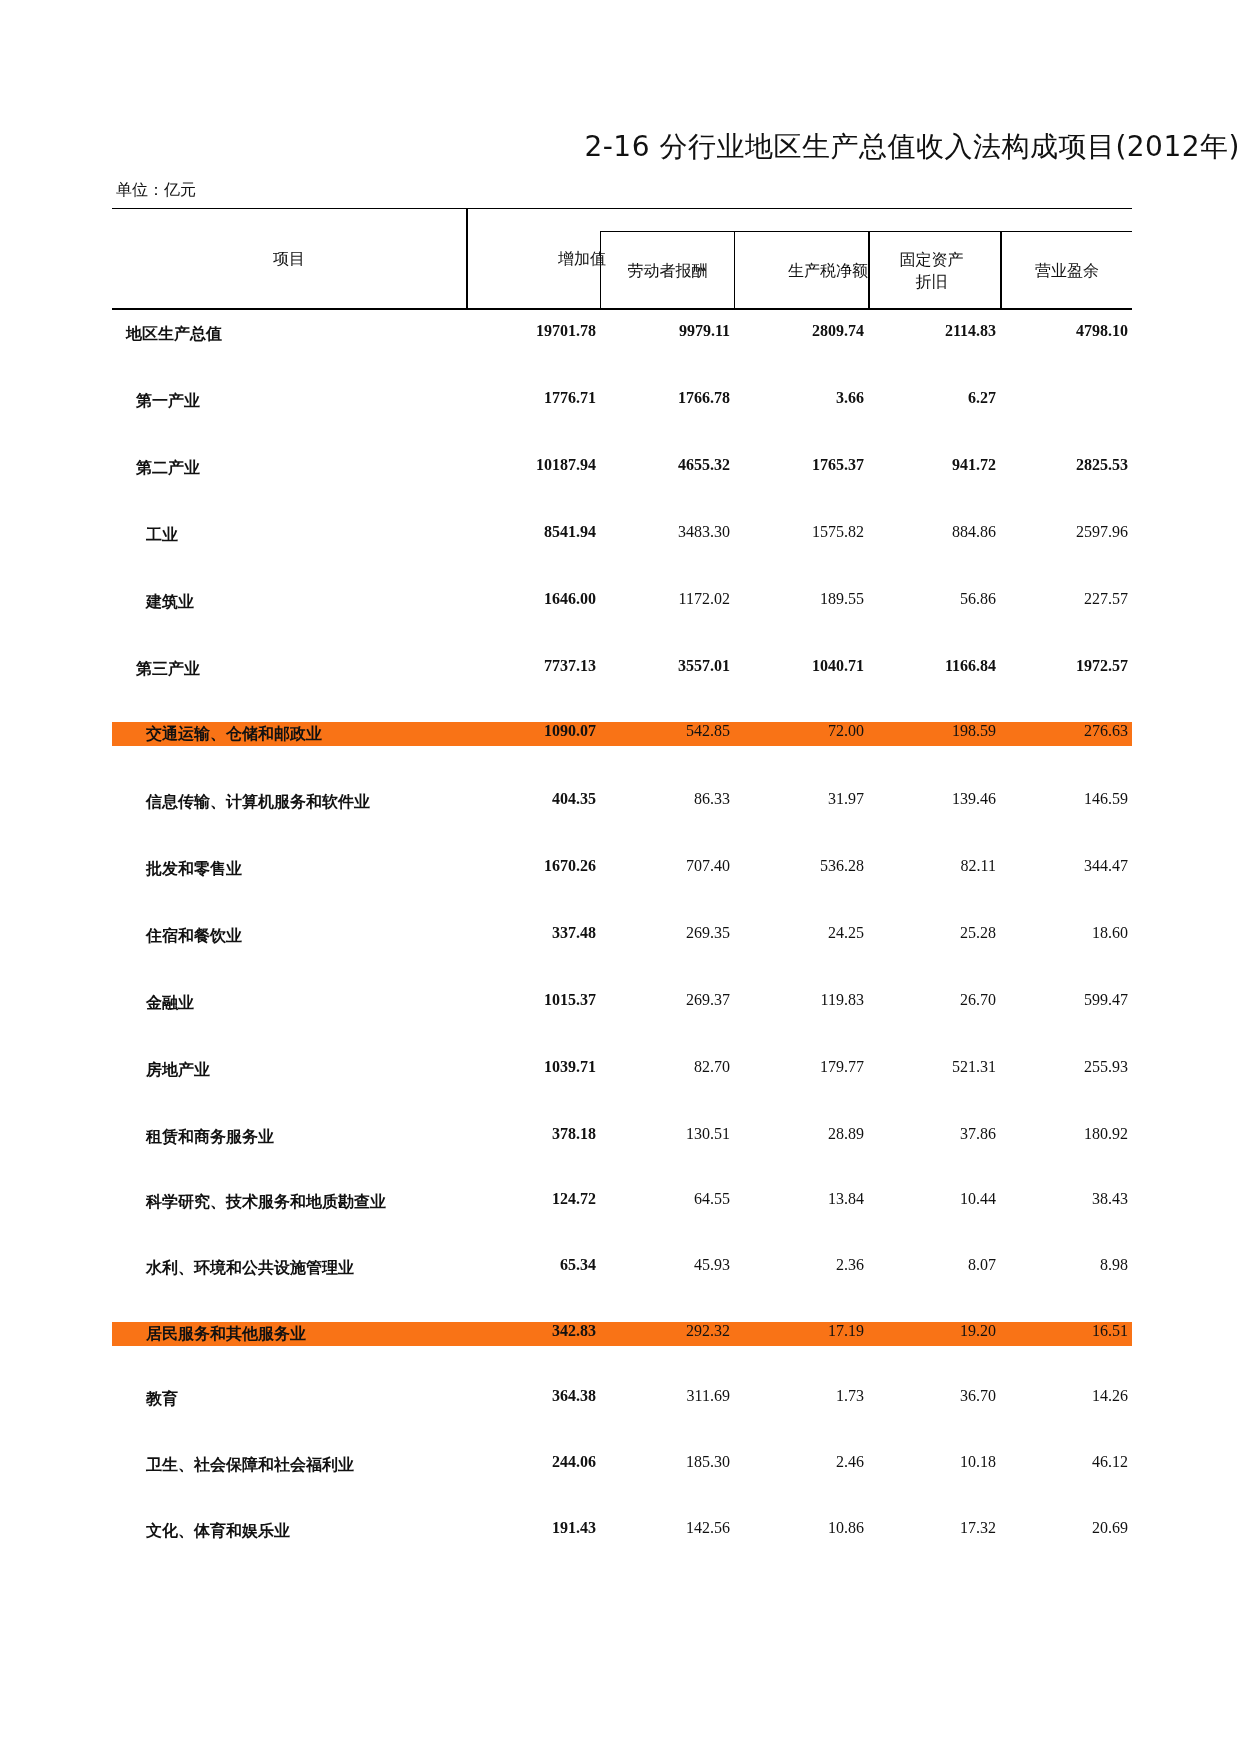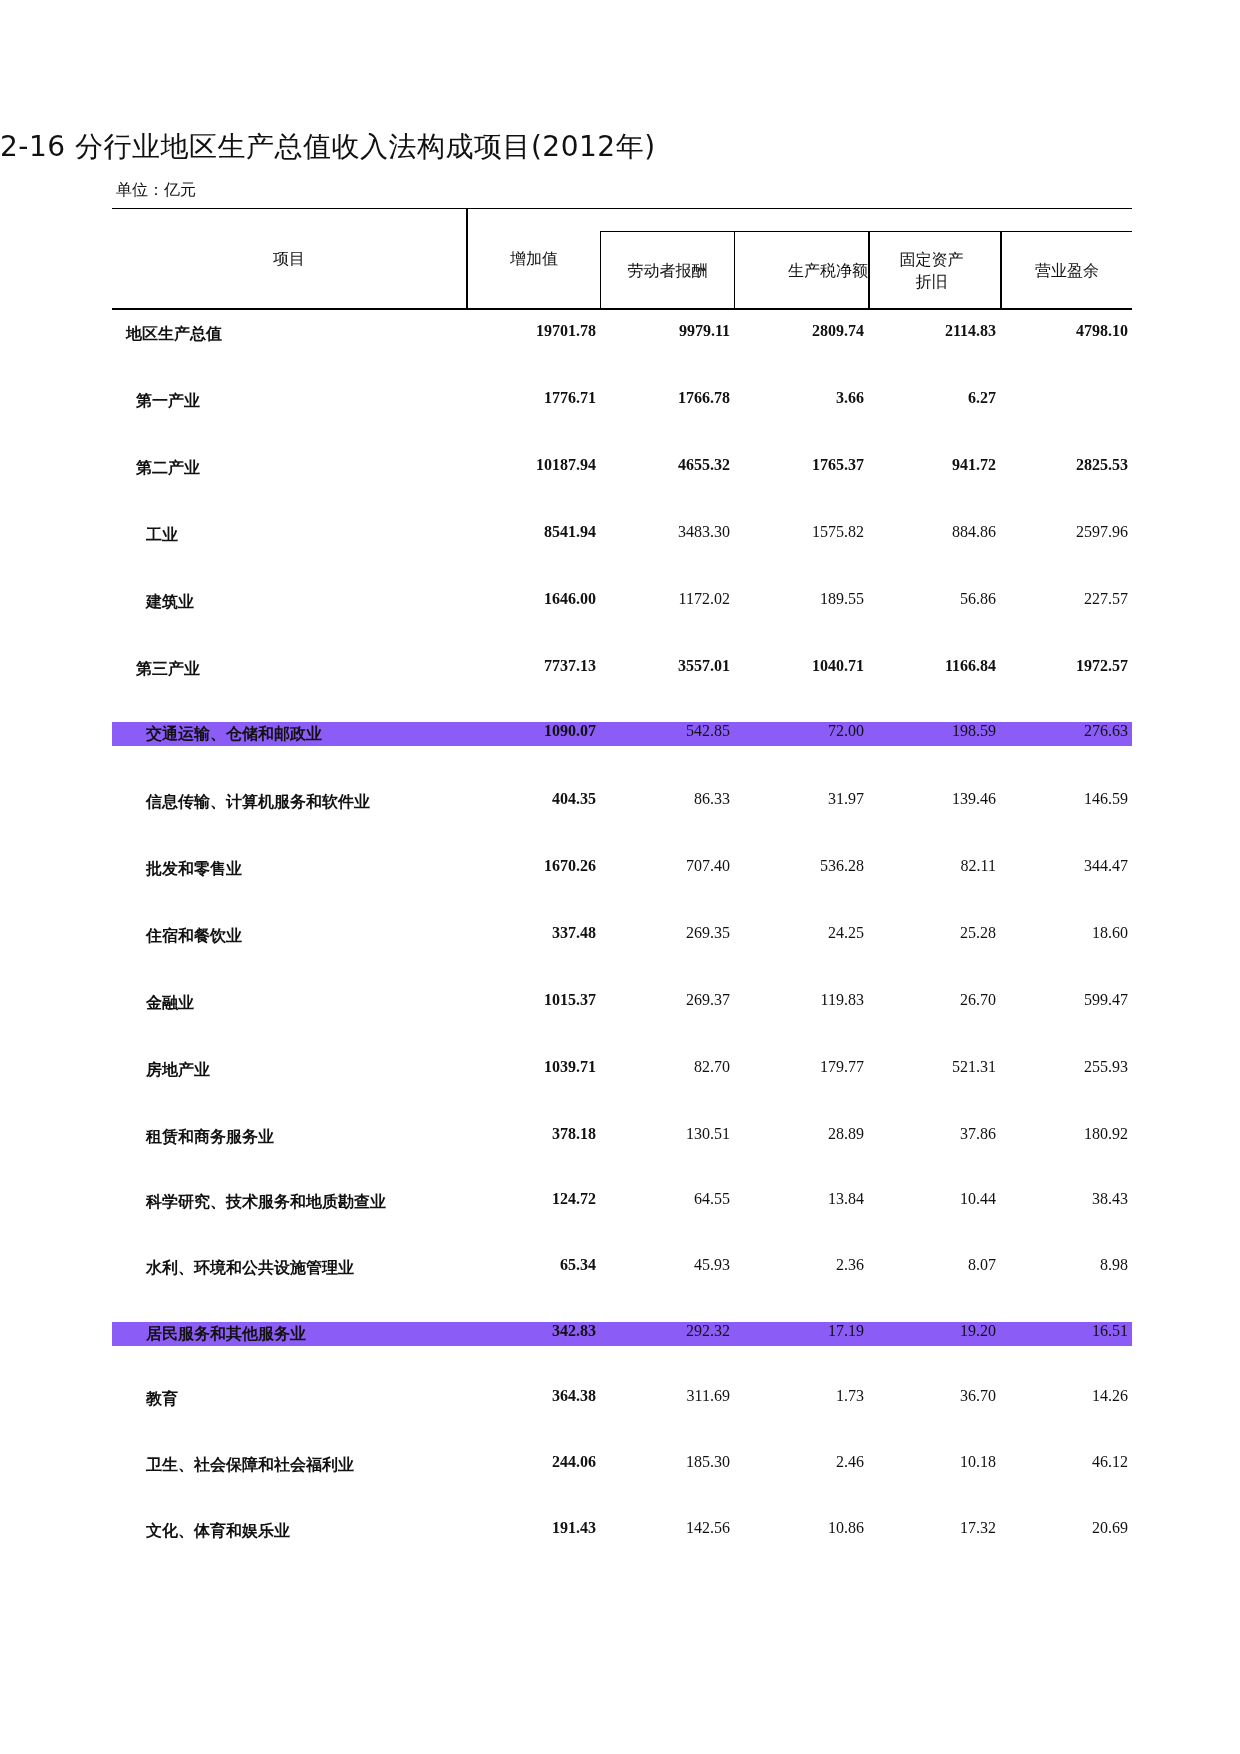--- a/index.html
+++ b/index.html
@@ -1,24 +1,24 @@
 <!DOCTYPE html>
 <html><head>
   <meta charset="utf-8">
   <style>
     html, body { margin: 0; padding: 0; background: #ffffff; }
     body { width: 1240px; height: 1754px; position: relative; overflow: hidden;
            font-family: "DejaVu Sans", sans-serif; color: #111; }
-    .title { position: absolute; left: 0; width: 1240px; top: 128px; text-align: left;
+    .title { position: absolute; left: 0; width: 1240px; top: 128px; text-align: right;
              font-size: 28px; font-family: "DejaVu Sans", sans-serif; letter-spacing: 0.5px; }
     .unit { position: absolute; left: 116px; top: 180px; font-size: 16px; }
     .rule { position: absolute; background: #000; }
     .hdr { position: absolute; font-size: 16px; text-align: center; line-height: 22px; }
     .row { position: absolute; left: 112px; width: 1020px; height: 24px; }
-    .row.hl { background: #8b5cf6; }
+    .row.hl { background: #f97316; }
     .lbl { position: absolute; top: 2px; font-size: 16px; white-space: nowrap;
            font-family: "DejaVu Sans", sans-serif; font-weight: bold; }
     .lbl.lv0 { left: 14px; }
     .lbl.lv1 { left: 24px; }
     .lbl.lv2 { left: 34px; }
     .num { position: absolute; top: 0; font-size: 16px; text-align: right; width: 120px;
            font-family: "Liberation Serif", serif; }
     .row.bold .num { font-weight: bold; }
     .c0 { left: 364px; font-weight: bold; }
     .c1 { left: 498px; }
@@ -35,21 +35,21 @@
 <div class="rule" style="left:112px; top:208px; width:1020px; height:1px;"></div>
 <div class="rule" style="left:112px; top:308px; width:1020px; height:2px;"></div>
 <div class="rule" style="left:466px; top:208px; width:2px; height:101px;"></div>
 <div class="rule" style="left:600px; top:231px; width:532px; height:1px;"></div>
 <div class="rule" style="left:600px; top:231px; width:1px; height:78px;"></div>
 <div class="rule" style="left:734px; top:231px; width:1px; height:78px;"></div>
 <div class="rule" style="left:868px; top:231px; width:2px; height:78px;"></div>
 <div class="rule" style="left:1000px; top:231px; width:2px; height:78px;"></div>
 
 <div class="hdr" style="left:112px; width:354px; top:248px;">项目</div>
-<div class="hdr" style="left:468px; width:132px; top:248px;">增加值</div>
+<div class="hdr" style="left:468px; width:132px; top:248px;padding-left:48px;">增加值</div>
 <div class="hdr" style="left:601px; width:133px; top:260px;">劳动者报酬</div>
 <div class="hdr" style="left:735px; width:133px; top:260px;text-align:right;">生产税净额</div>
 <div class="hdr" style="left:870px; width:123px; top:249px;">
   <div>固定资产</div>
   <div>折旧</div>
 </div>
 <div class="hdr" style="left:1002px; width:130px; top:260px;">营业盈余</div>
 
 <div id="rows">
     <div class="row bold" style="top: 322px;">

